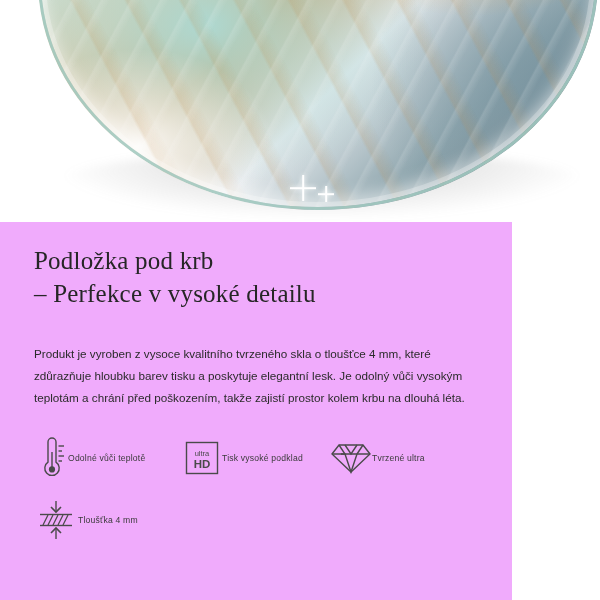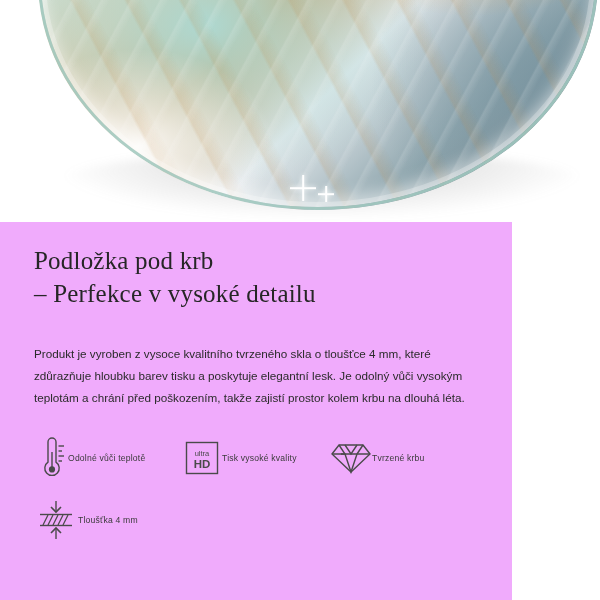--- a/index.html
+++ b/index.html
@@ -174,36 +174,36 @@
       </div>
 
       <div class="feature">
         <div class="feature-icon">
           <svg width="40" height="40" viewBox="0 0 40 40">
             <rect x="4.5" y="4.5" width="31" height="31" fill="none" stroke="#4a4a4a" stroke-width="1.4"></rect>
             <text x="20" y="17.5" text-anchor="middle" font-family="Liberation Sans, sans-serif" font-size="7.5" fill="#4a4a4a">ultra</text>
             <text x="20" y="30" text-anchor="middle" font-family="Liberation Sans, sans-serif" font-size="11.5" font-weight="bold" fill="#4a4a4a">HD</text>
           </svg>
         </div>
-        <div class="feature-label">Tisk vysoké kvality</div>
+        <div class="feature-label">Tisk vysoké podklad</div>
       </div>
 
 
       <div class="feature">
         <div class="feature-icon">
           <svg width="42" height="38" viewBox="0 0 42 38" fill="none" stroke="#4a4a4a" stroke-width="1.4">
             <path d="M9 6h24l7 9-19 18L2 15l7-9z"></path>
             <path d="M2 15h38"></path>
             <path d="M9 6l6 9-4 0"></path>
             <path d="M33 6l-6 9"></path>
             <path d="M15 15l6 18 6-18"></path>
             <path d="M15 6l6 9 6-9"></path>
           </svg>
         </div>
-        <div class="feature-label">Tvrzené krbu</div>
+        <div class="feature-label">Tvrzené ultra</div>
       </div>
 
 
       <div class="feature">
         <div class="feature-icon">
           <svg width="44" height="42" viewBox="0 0 44 42" fill="none" stroke="#4a4a4a" stroke-width="1.4">
             <line x1="22" y1="2" x2="22" y2="12"></line>
             <polyline points="17,8 22,13 27,8" stroke-width="1.6"></polyline>
             <line x1="6" y1="15.5" x2="38" y2="15.5"></line>
             <line x1="6" y1="26.5" x2="38" y2="26.5"></line>

